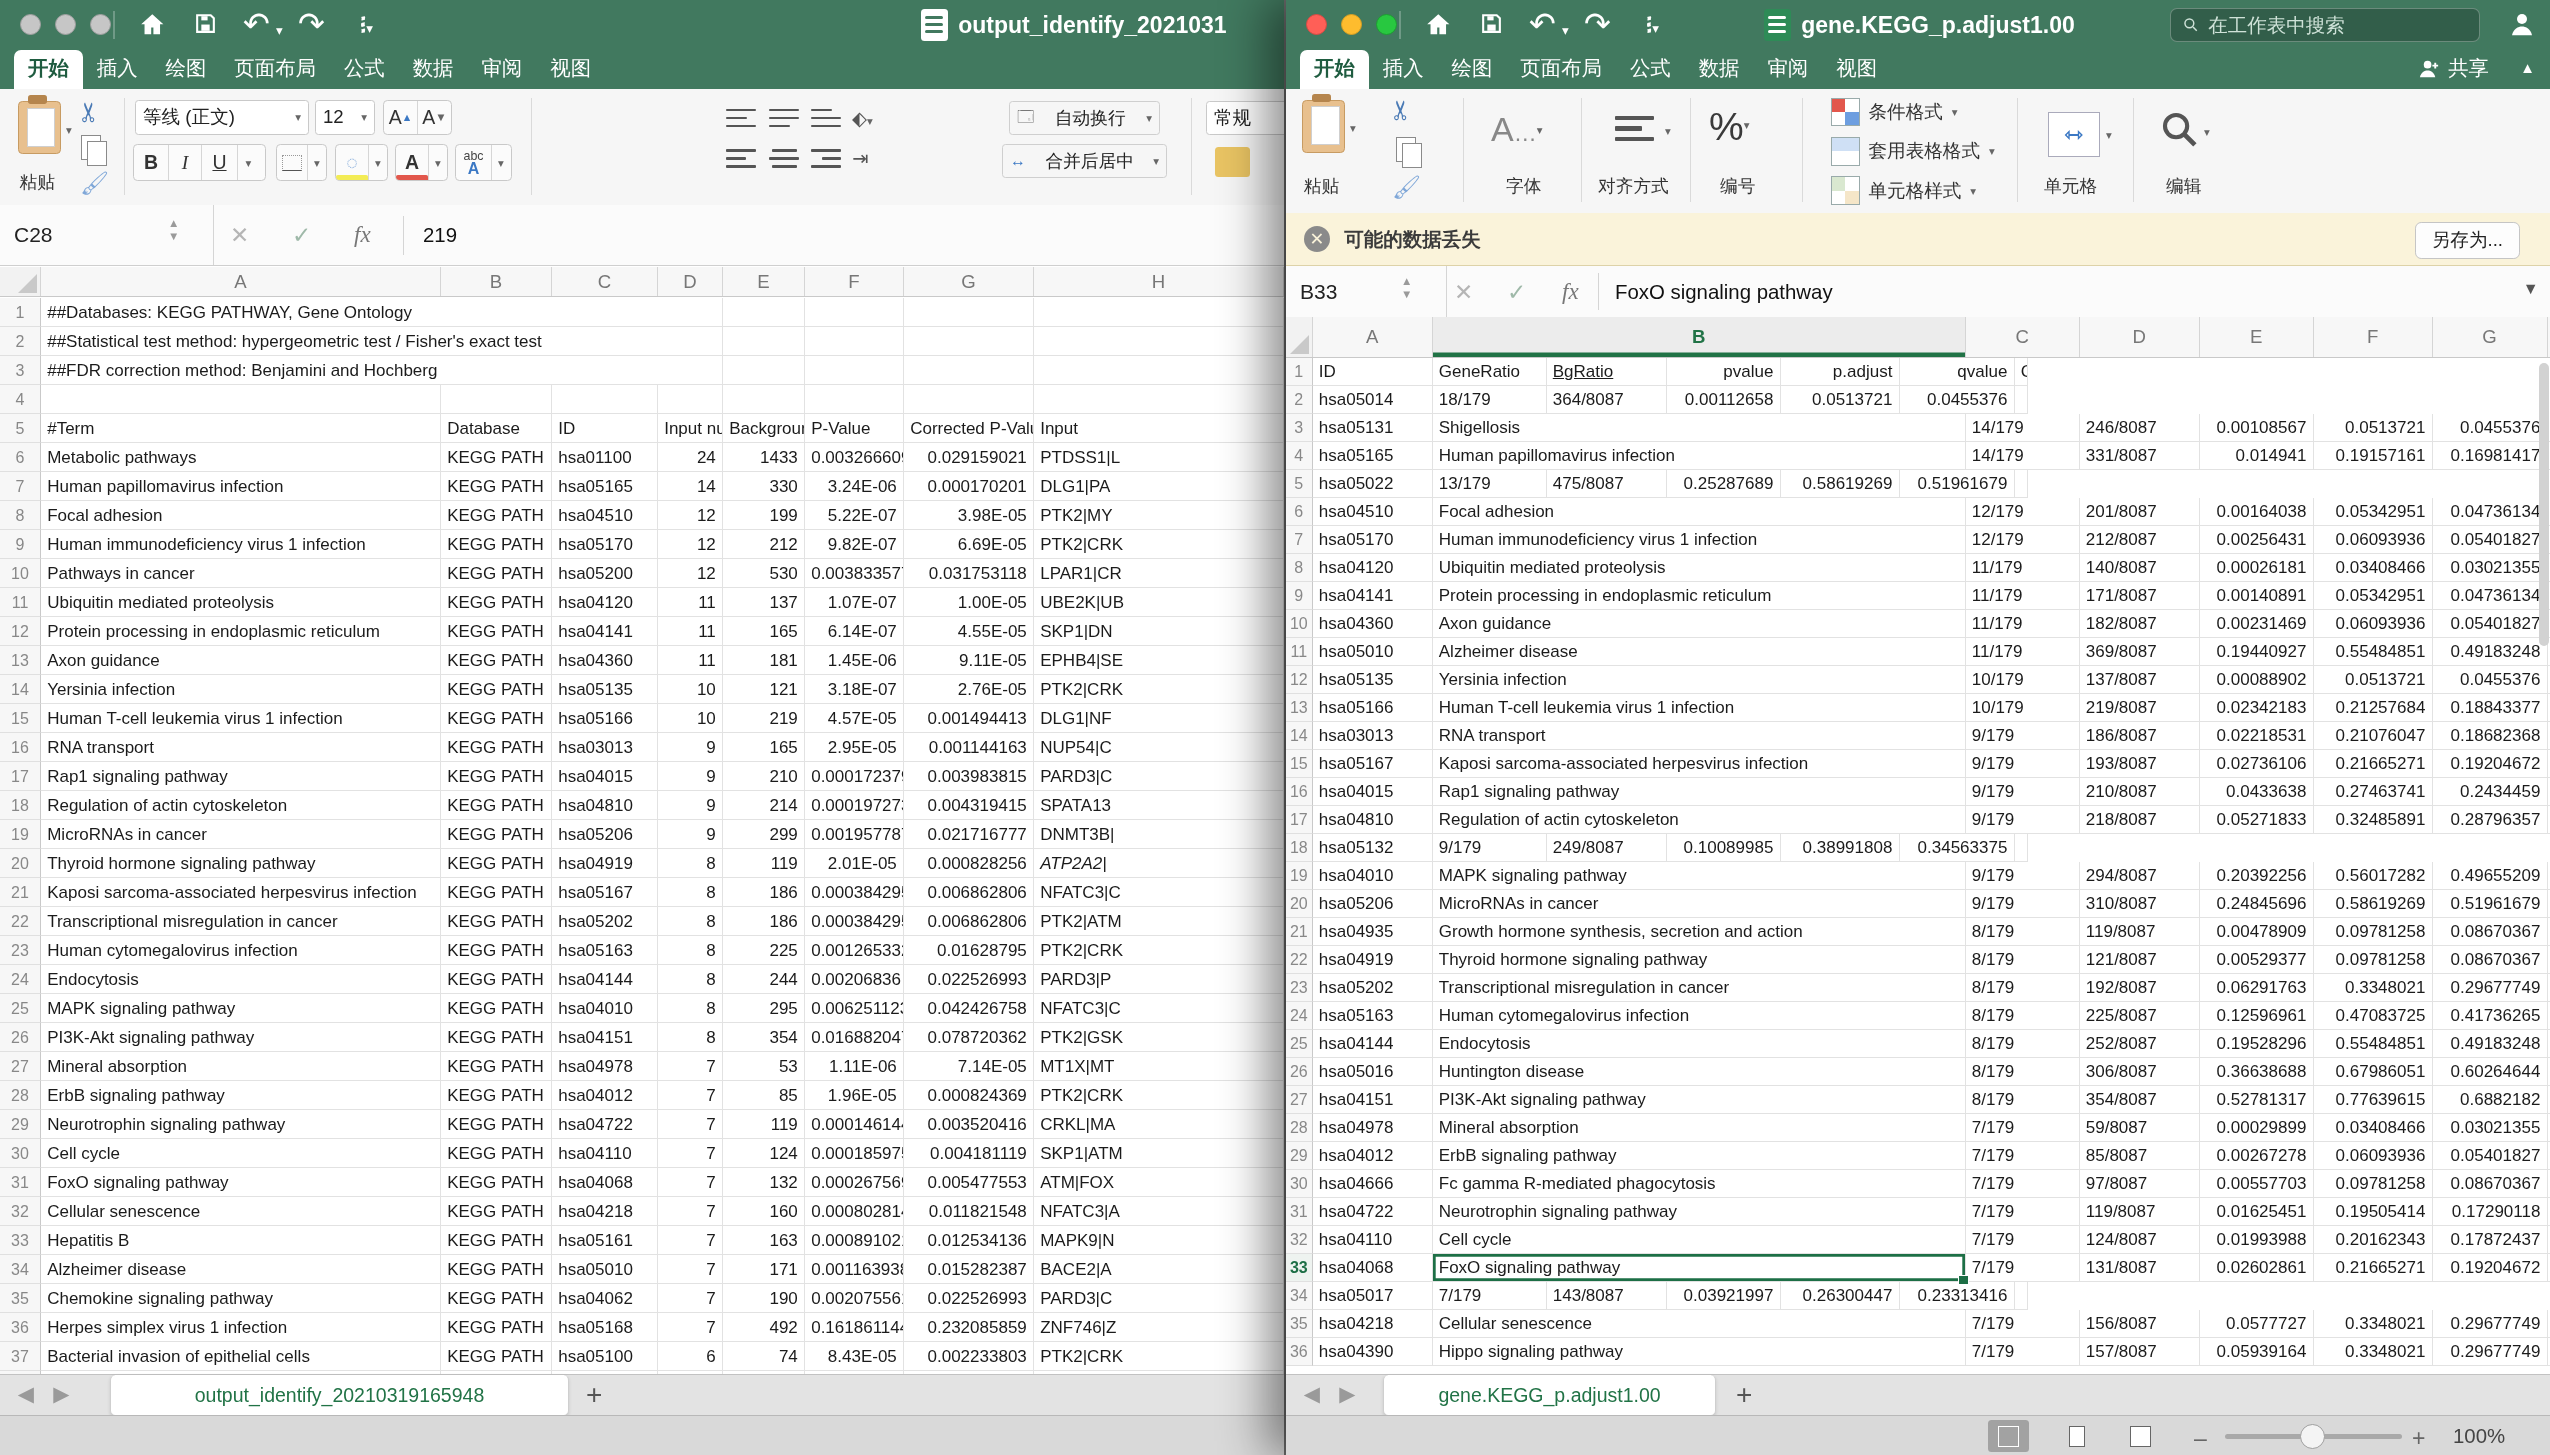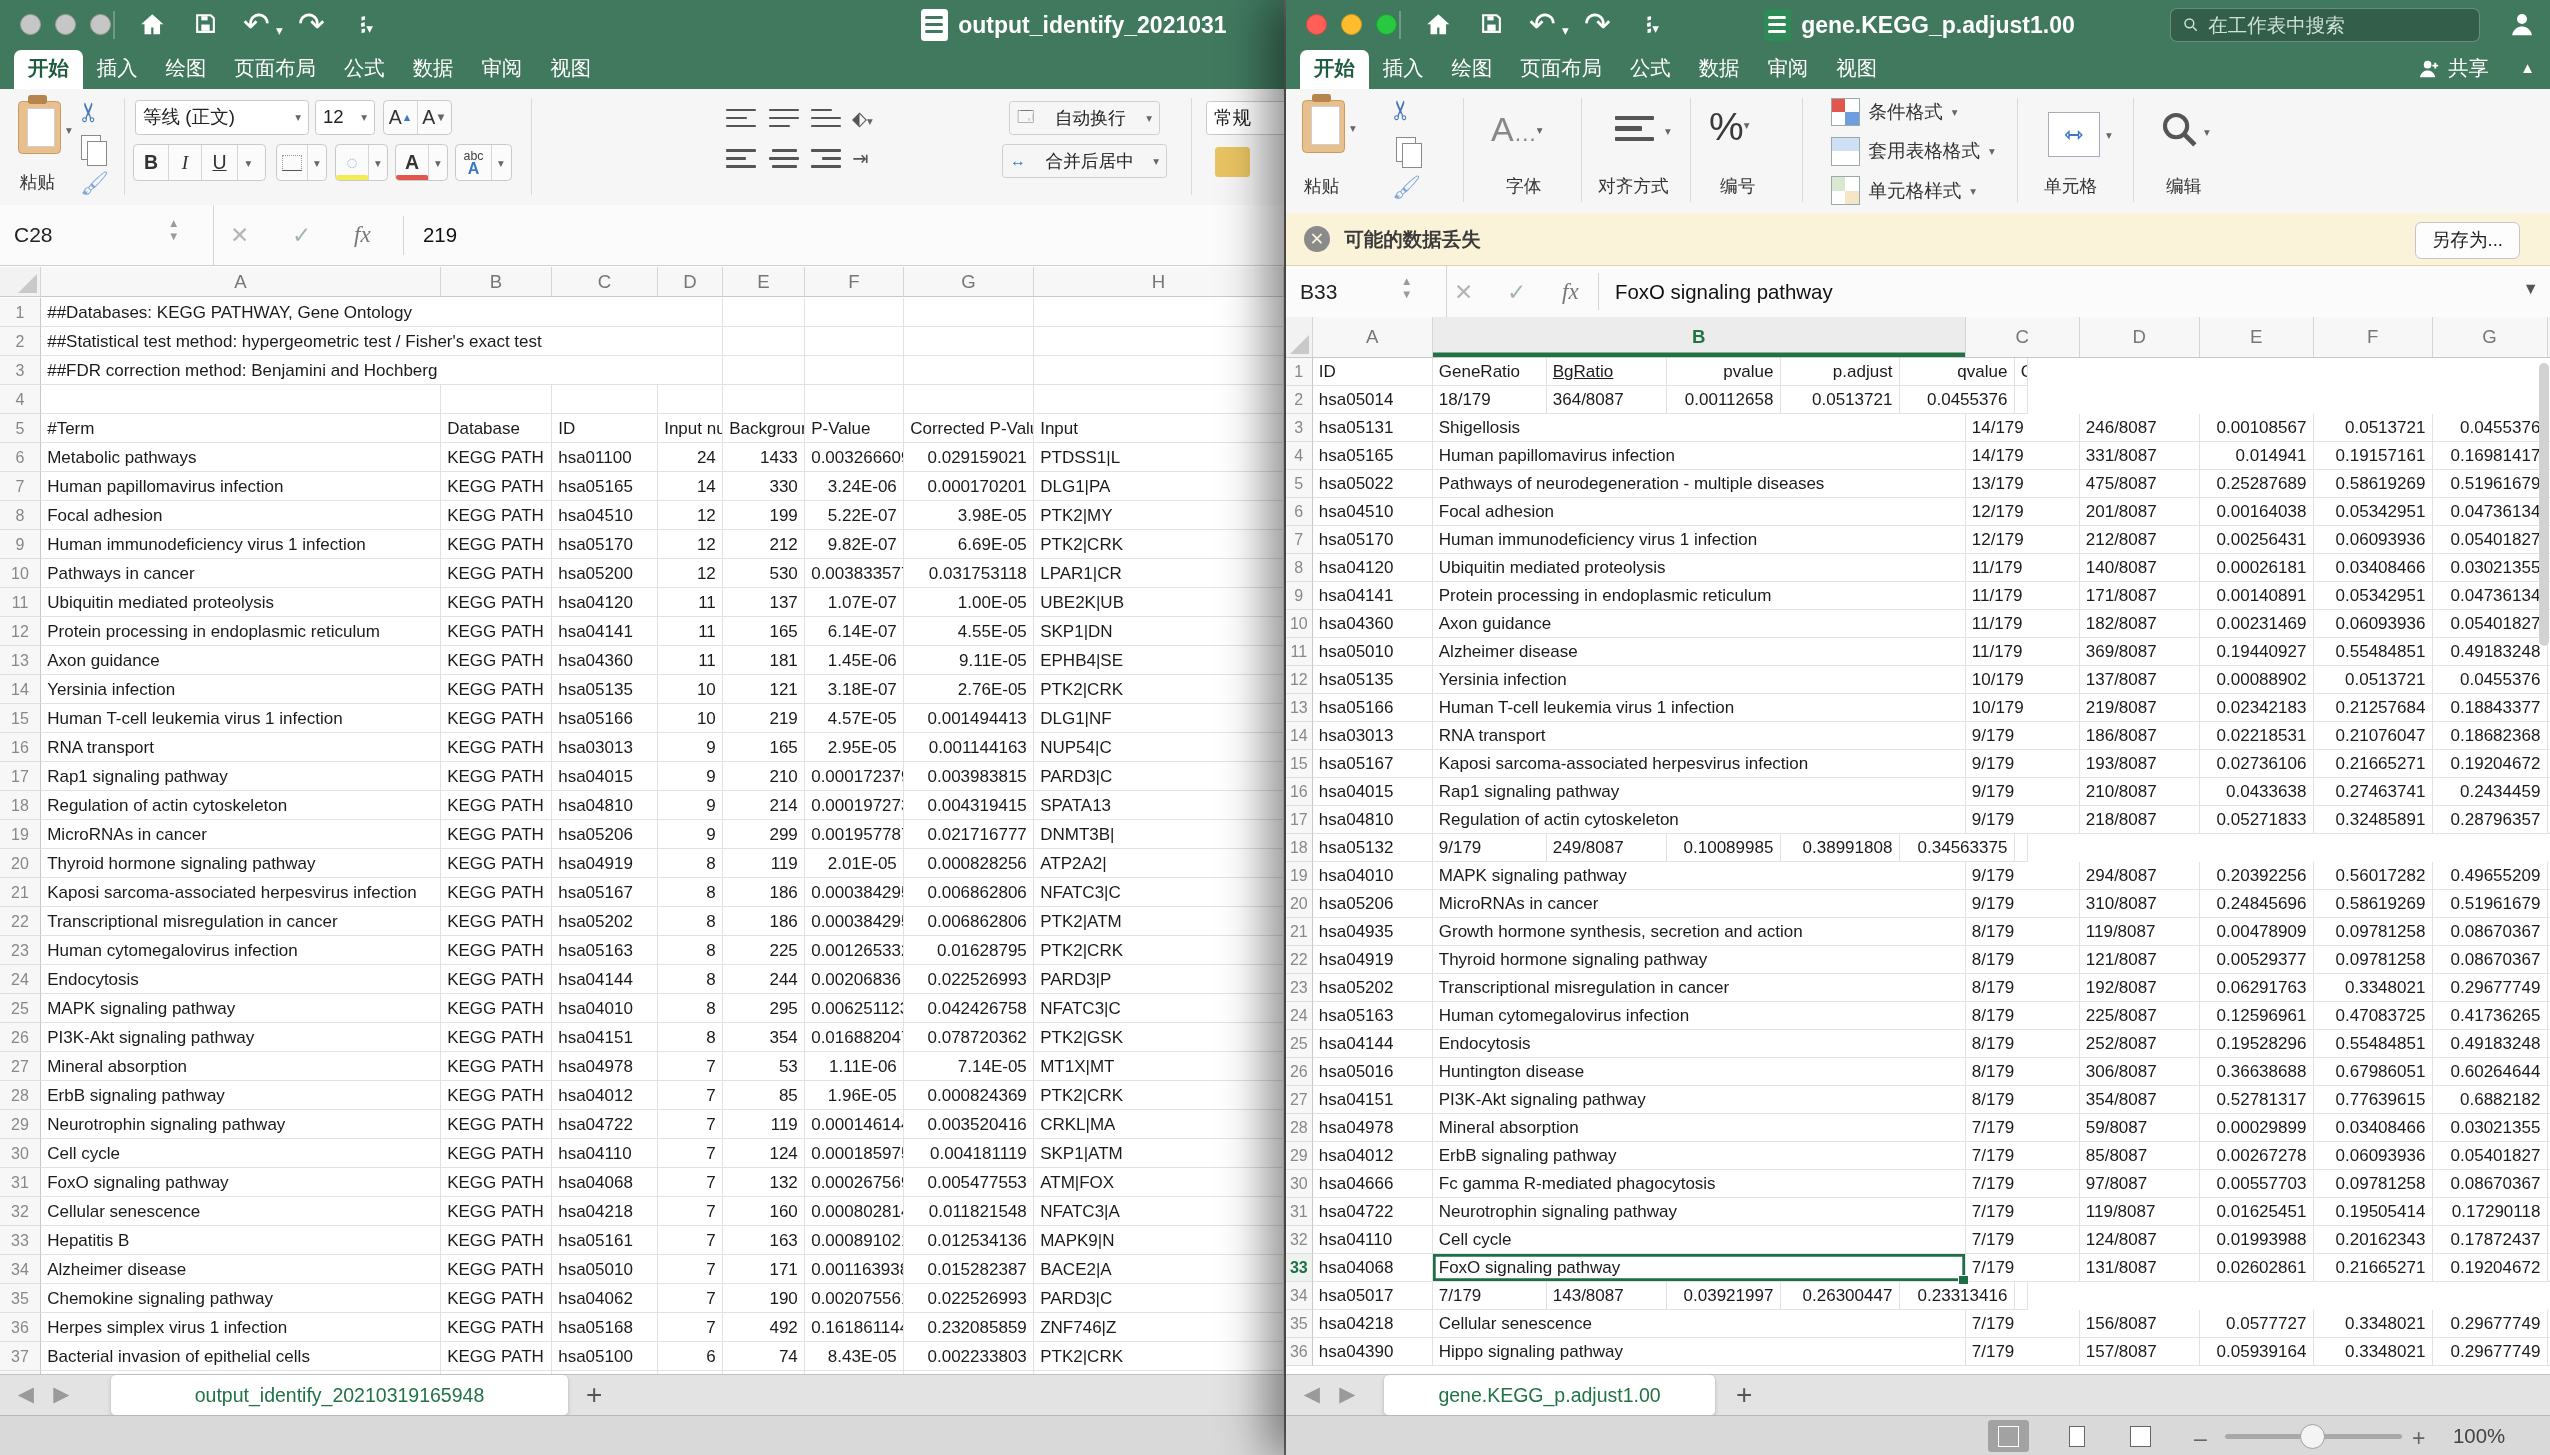--- a/index.html
+++ b/index.html
@@ -515,21 +515,21 @@
       </div>
       <div class="grow" style="height: 29px;">
         <div class="gut" style="width: 41px; flex: 0 0 41px; line-height: 29px;">20</div>
         <div class="gc" style="width: 400px; flex: 0 0 400px; line-height: 29px;">Thyroid hormone signaling pathway</div>
         <div class="gc" style="width: 111px; flex: 0 0 111px; line-height: 29px;">KEGG PATH</div>
         <div class="gc" style="width: 106px; flex: 0 0 106px; line-height: 29px;">hsa04919</div>
         <div class="gc num" style="width: 65px; flex: 0 0 65px; line-height: 29px;">8</div>
         <div class="gc num" style="width: 82px; flex: 0 0 82px; line-height: 29px;">119</div>
         <div class="gc num" style="width: 99px; flex: 0 0 99px; line-height: 29px;">2.01E-05</div>
         <div class="gc num" style="width: 130px; flex: 0 0 130px; line-height: 29px;">0.000828256</div>
-        <div class="gc" style="width: 250px; flex: 0 0 250px; line-height: 29px;">ATP2A2|</div>
+        <div class="gc" style="width: 250px; flex: 0 0 250px; line-height: 29px; font-style: italic;">ATP2A2|</div>
       </div>
       <div class="grow" style="height: 29px;">
         <div class="gut" style="width: 41px; flex: 0 0 41px; line-height: 29px;">21</div>
         <div class="gc" style="width: 400px; flex: 0 0 400px; line-height: 29px;">Kaposi sarcoma-associated herpesvirus infection</div>
         <div class="gc" style="width: 111px; flex: 0 0 111px; line-height: 29px;">KEGG PATH</div>
         <div class="gc" style="width: 106px; flex: 0 0 106px; line-height: 29px;">hsa05167</div>
         <div class="gc num" style="width: 65px; flex: 0 0 65px; line-height: 29px;">8</div>
         <div class="gc num" style="width: 82px; flex: 0 0 82px; line-height: 29px;">186</div>
         <div class="gc num" style="width: 99px; flex: 0 0 99px; line-height: 29px;">0.000384295</div>
         <div class="gc num" style="width: 130px; flex: 0 0 130px; line-height: 29px;">0.006862806</div>
@@ -948,21 +948,20 @@
         <div class="gc" style="width: 114px; flex: 0 0 114px; line-height: 28px;">14/179</div>
         <div class="gc" style="width: 120px; flex: 0 0 120px; line-height: 28px;">331/8087</div>
         <div class="gc num" style="width: 114px; flex: 0 0 114px; line-height: 28px;">0.014941</div>
         <div class="gc num" style="width: 119px; flex: 0 0 119px; line-height: 28px;">0.19157161</div>
         <div class="gc num" style="width: 115px; flex: 0 0 115px; line-height: 28px;">0.16981417</div>
         <div class="gc" style="width: 3.5px; flex: 0 0 3.5px; line-height: 28px;"></div>
       </div>
       <div class="grow" style="height: 28px;">
         <div class="gut" style="width: 26.6px; flex: 0 0 26.6px; line-height: 28px;">5</div>
         <div class="gc" style="width: 120px; flex: 0 0 120px; line-height: 28px;">hsa05022</div>
-        <div class="gc" style="width: 533px; flex: 0 0 533px; line-height: 28px;">Pathways of neurodegeneration - multiple diseases</div>
         <div class="gc" style="width: 114px; flex: 0 0 114px; line-height: 28px;">13/179</div>
         <div class="gc" style="width: 120px; flex: 0 0 120px; line-height: 28px;">475/8087</div>
         <div class="gc num" style="width: 114px; flex: 0 0 114px; line-height: 28px;">0.25287689</div>
         <div class="gc num" style="width: 119px; flex: 0 0 119px; line-height: 28px;">0.58619269</div>
         <div class="gc num" style="width: 115px; flex: 0 0 115px; line-height: 28px;">0.51961679</div>
         <div class="gc" style="width: 3.5px; flex: 0 0 3.5px; line-height: 28px;"></div>
       </div>
       <div class="grow" style="height: 28px;">
         <div class="gut" style="width: 26.6px; flex: 0 0 26.6px; line-height: 28px;">6</div>
         <div class="gc" style="width: 120px; flex: 0 0 120px; line-height: 28px;">hsa04510</div>

